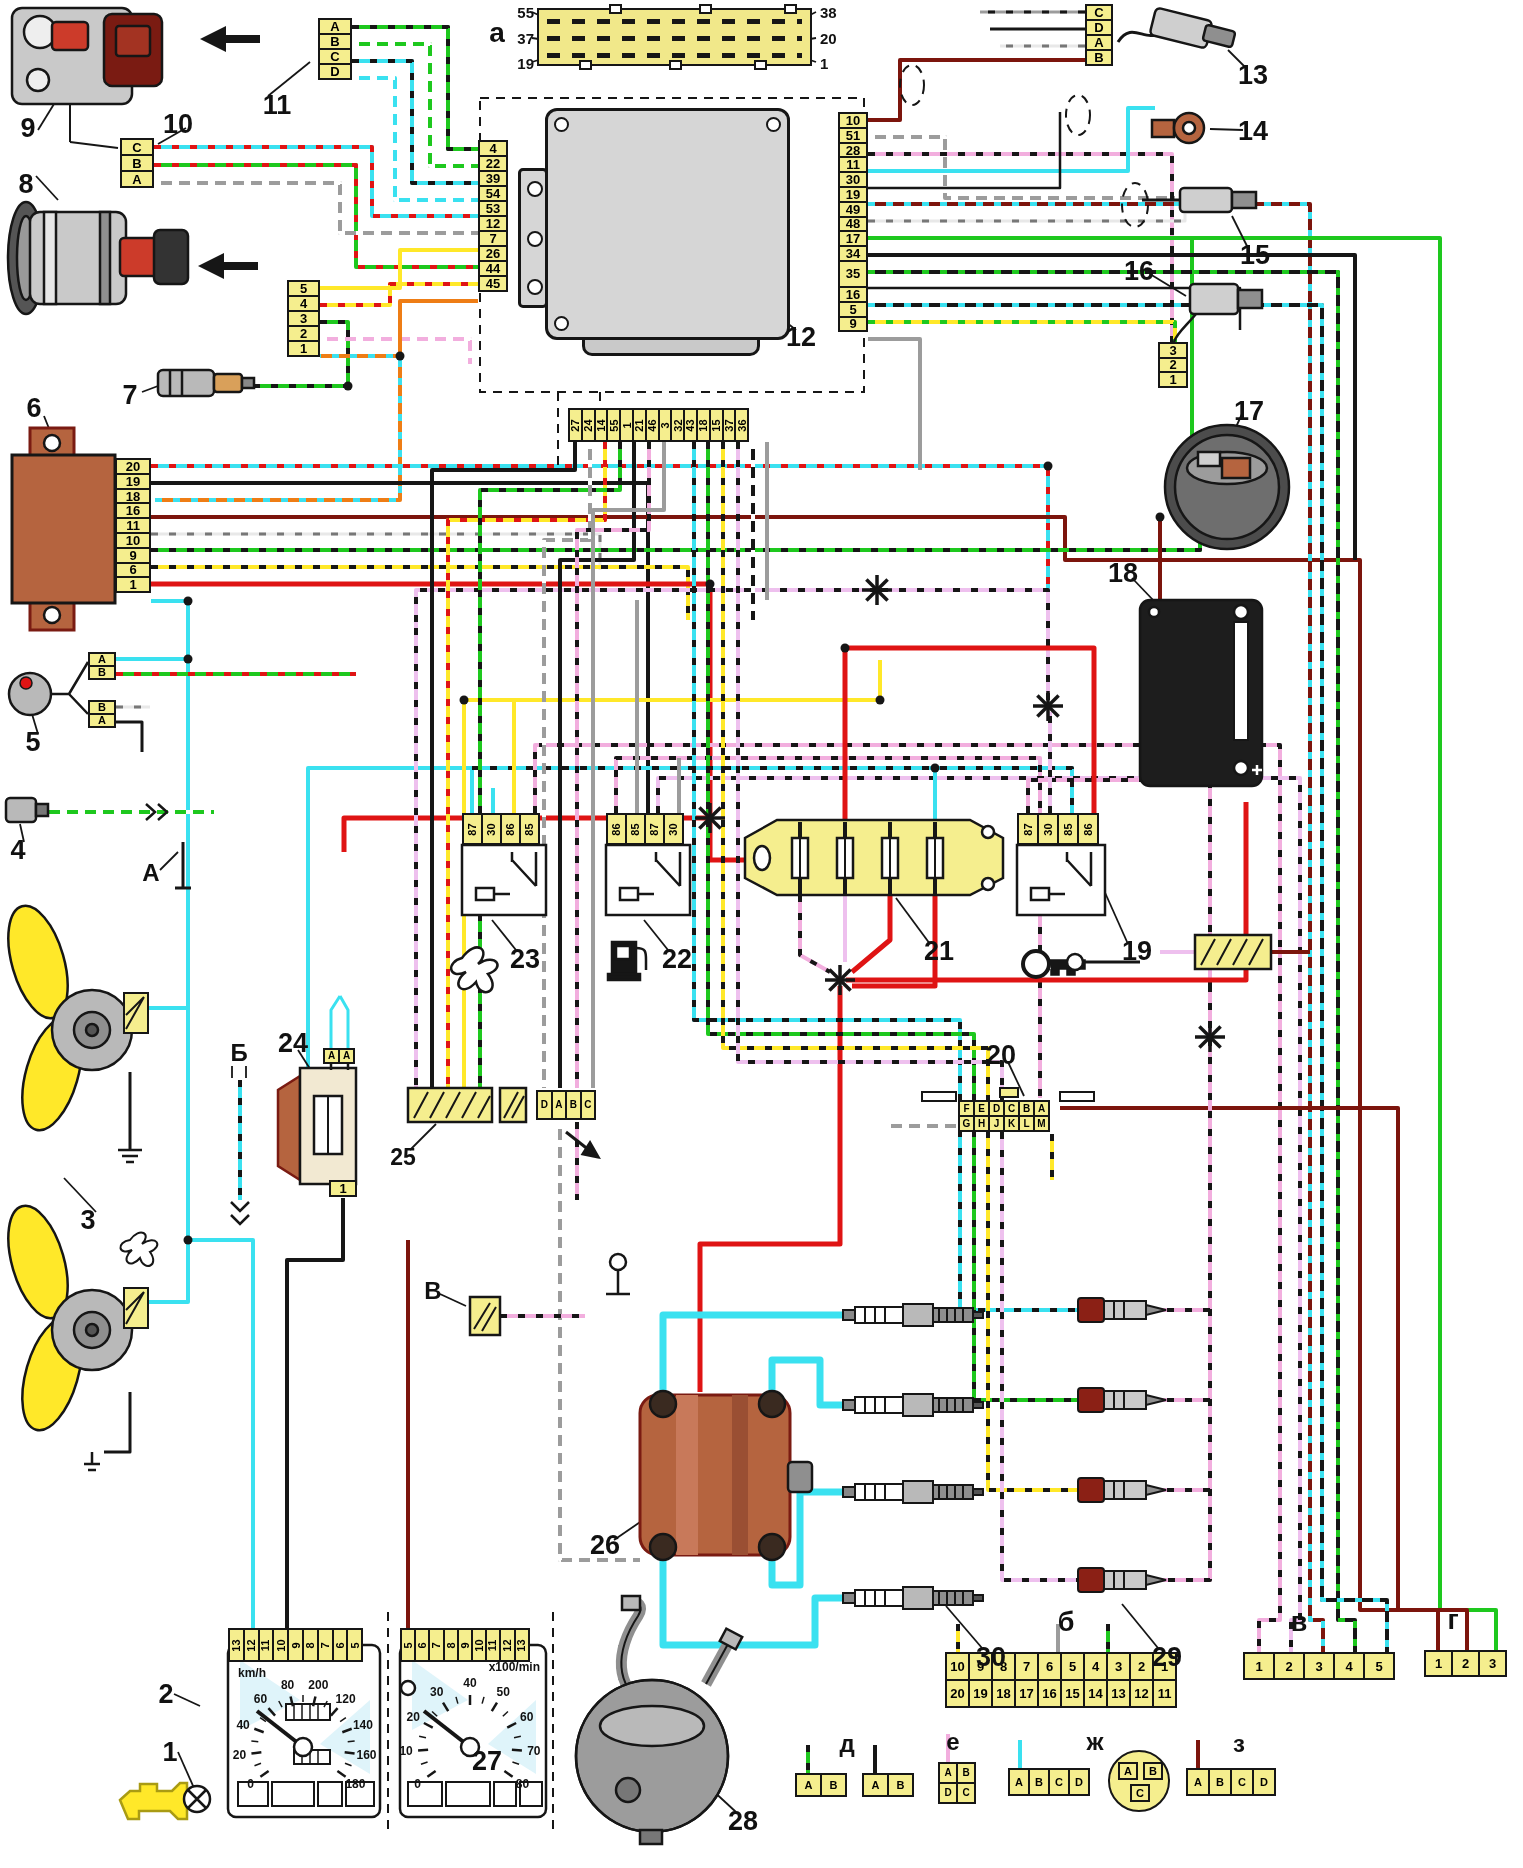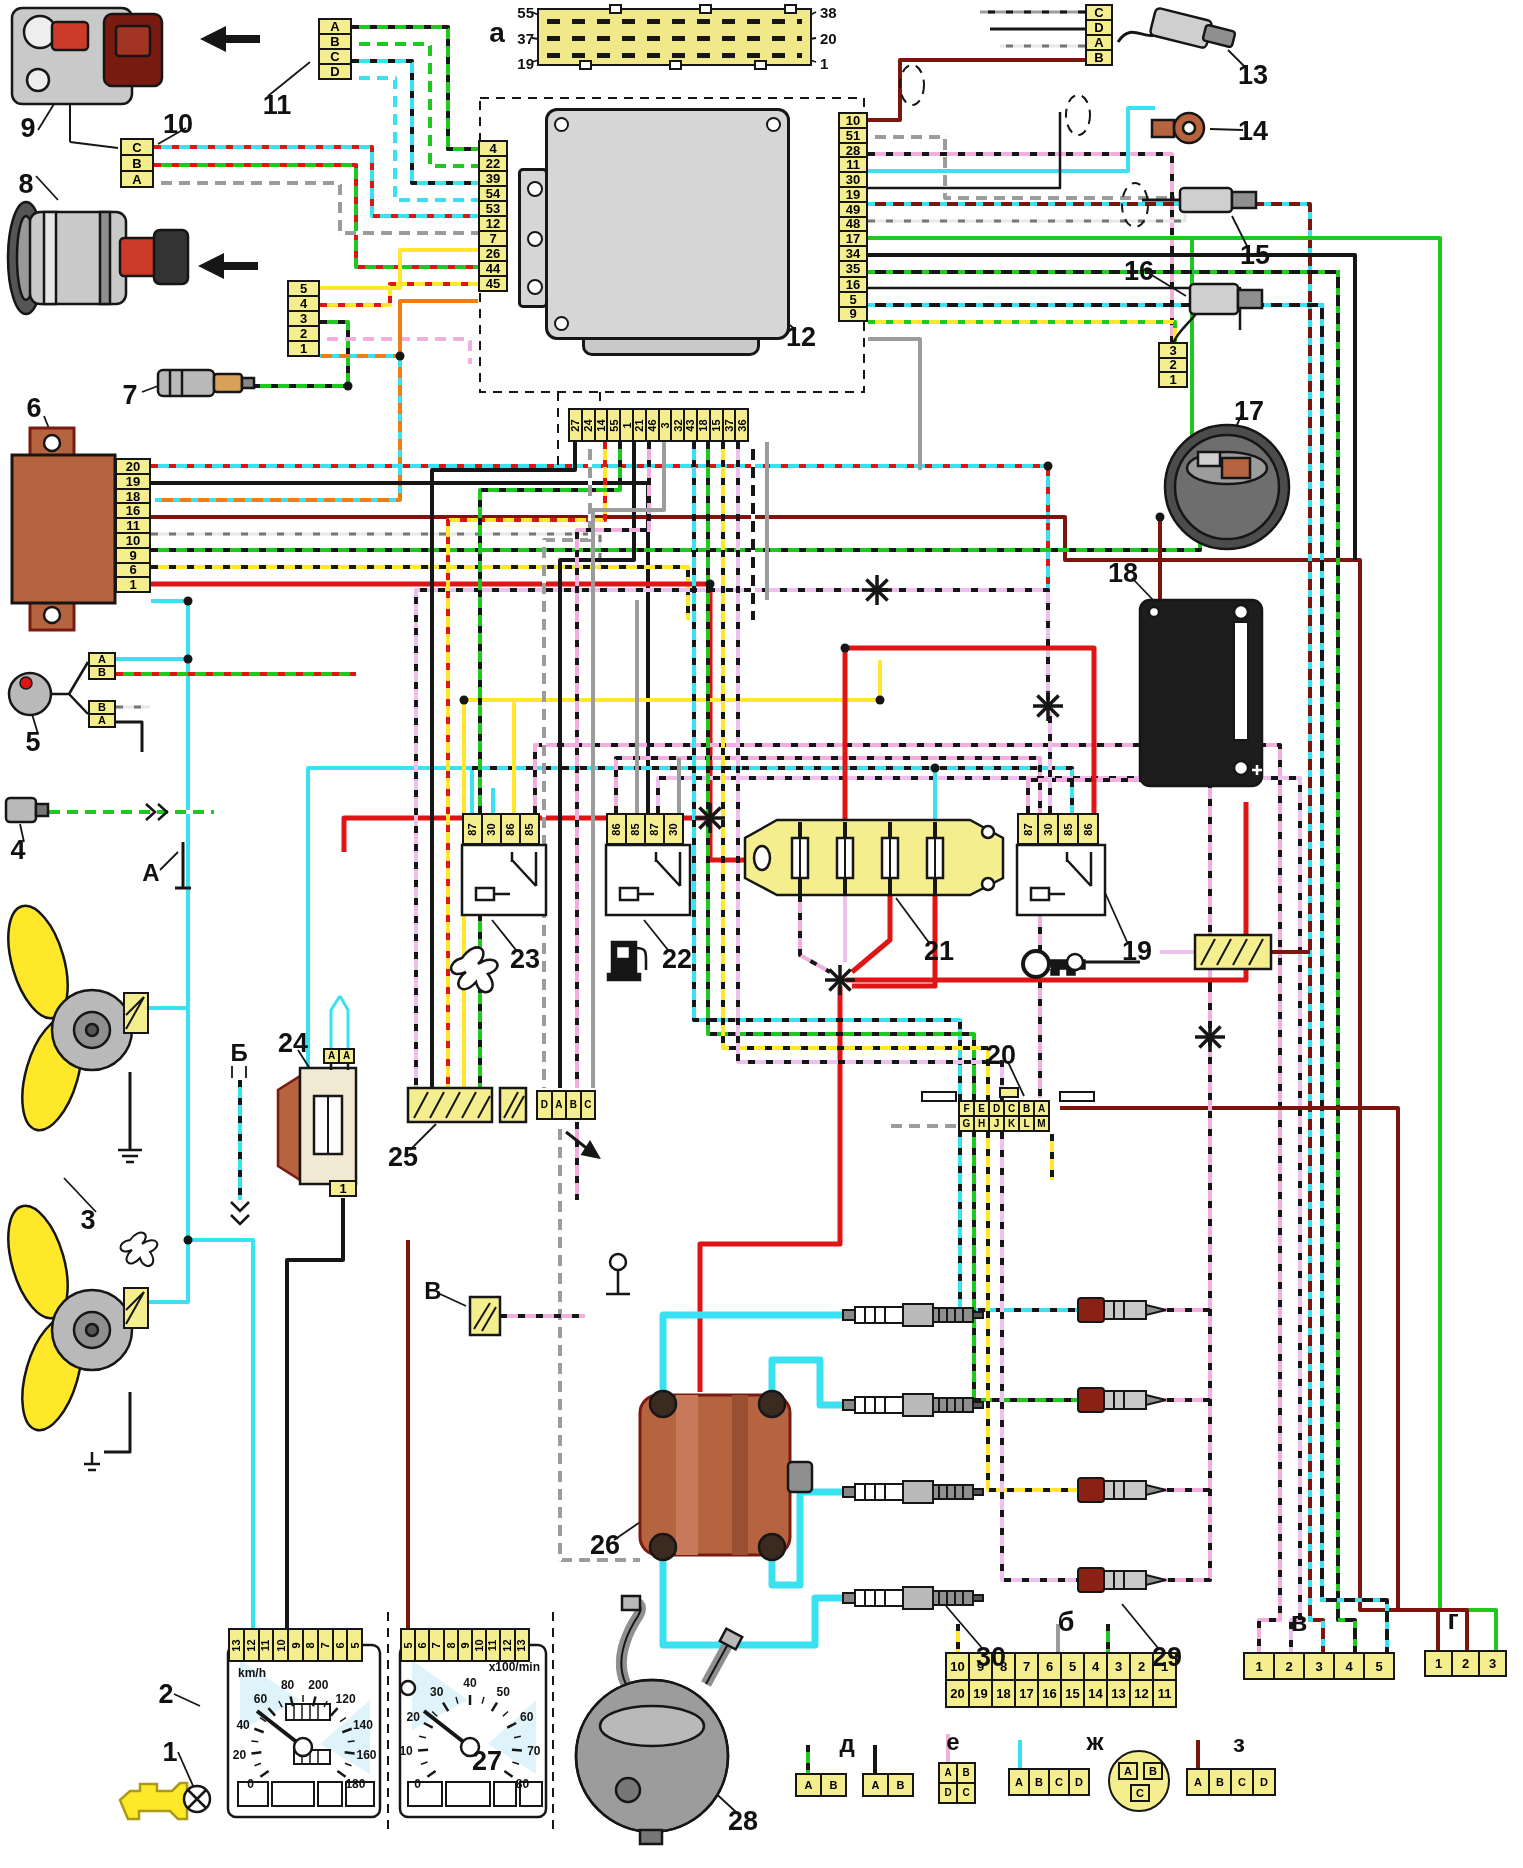--- a/index.html
+++ b/index.html
@@ -878,21 +878,21 @@
       </div>
       <div class="cell" style="width: 30px; height: 16.8px;">
         <span>48</span>
       </div>
       <div class="cell" style="width: 30px; height: 16.8px;">
         <span>17</span>
       </div>
       <div class="cell" style="width: 30px; height: 16.8px;">
         <span>34</span>
       </div>
-      <div class="cell" style="width: 30px; height: 18px;">
+      <div class="cell" style="width: 30px; height: 28px;">
         <span>35</span>
       </div>
       <div class="cell" style="width: 30px; height: 16.8px;">
         <span>16</span>
       </div>
       <div class="cell" style="width: 30px; height: 16.8px;">
         <span>5</span>
       </div>
       <div class="cell" style="width: 30px; height: 16.8px;">
         <span>9</span>
@@ -1303,21 +1303,21 @@
     <div class="co" style="left: 1255px; top: 255px; font-size: 27px;">15</div>
     <div class="co" style="left: 1139px; top: 271px; font-size: 27px;">16</div>
     <div class="co" style="left: 1249px; top: 411px; font-size: 27px;">17</div>
     <div class="co" style="left: 1123px; top: 573px; font-size: 27px;">18</div>
     <div class="co" style="left: 1137px; top: 951px; font-size: 27px;">19</div>
     <div class="co" style="left: 1001px; top: 1055px; font-size: 27px;">20</div>
     <div class="co" style="left: 939px; top: 951px; font-size: 27px;">21</div>
     <div class="co" style="left: 677px; top: 959px; font-size: 27px;">22</div>
     <div class="co" style="left: 525px; top: 959px; font-size: 27px;">23</div>
     <div class="co" style="left: 293px; top: 1043px; font-size: 27px;">24</div>
-    <div class="co" style="left: 403px; top: 1157px; font-size: 27px;">25</div>
+    <div class="co" style="left: 403px; top: 1157px; font-size: 23px;">25</div>
     <div class="co" style="left: 605px; top: 1545px; font-size: 27px;">26</div>
     <div class="co" style="left: 487px; top: 1761px; font-size: 27px;">27</div>
     <div class="co" style="left: 743px; top: 1821px; font-size: 27px;">28</div>
     <div class="co" style="left: 1167px; top: 1657px; font-size: 27px;">29</div>
     <div class="co" style="left: 991px; top: 1657px; font-size: 27px;">30</div>
     <div class="co" style="left: 497px; top: 33px; font-size: 28px;">а</div>
     <div class="co" style="left: 1066px; top: 1622px; font-size: 27px;">б</div>
     <div class="co" style="left: 1299px; top: 1622px; font-size: 27px;">в</div>
     <div class="co" style="left: 1453px; top: 1620px; font-size: 27px;">г</div>
     <div class="co" style="left: 847px; top: 1744px; font-size: 24px;">д</div>

